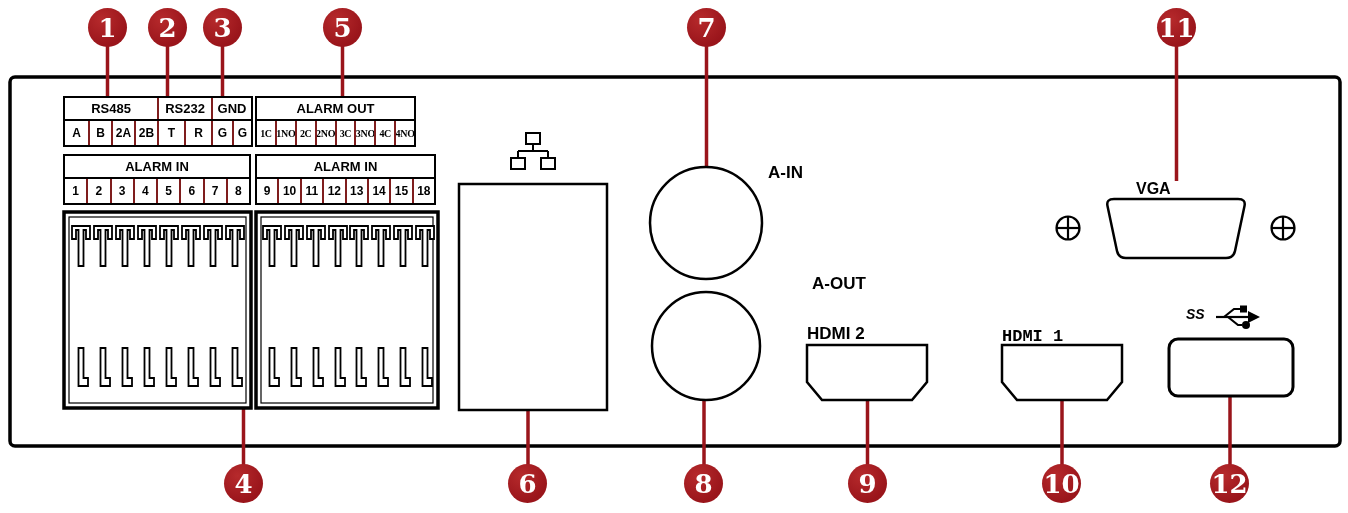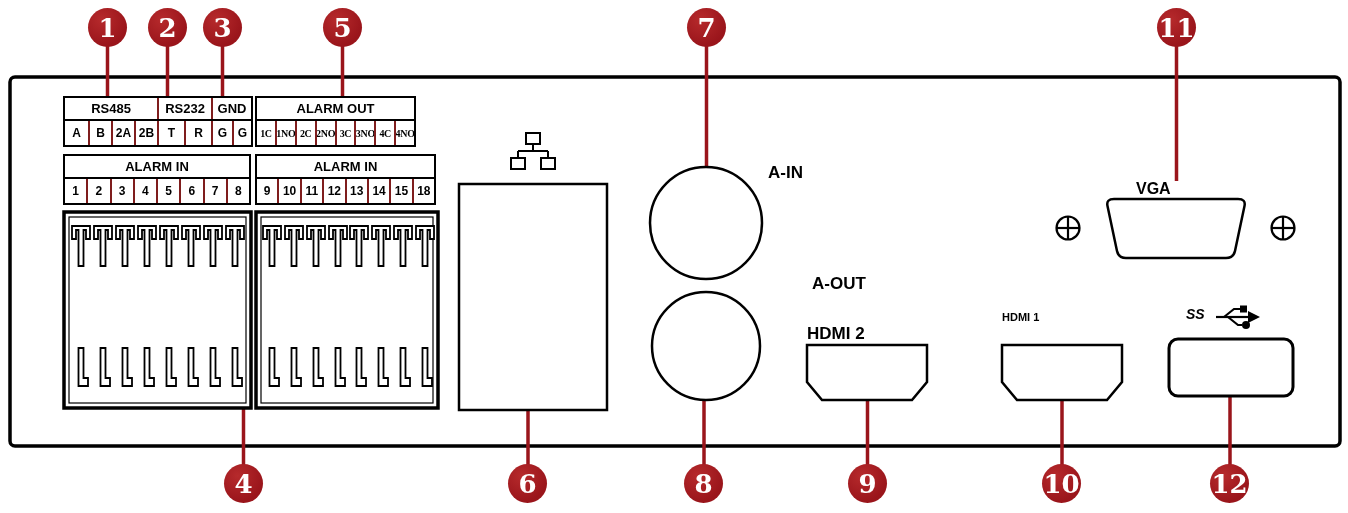--- a/index.html
+++ b/index.html
@@ -213,21 +213,21 @@
       <div class="tc wfx">13</div>
       <div class="tc wfx">14</div>
       <div class="tc wfx">15</div>
       <div class="tc wfx">18</div>
     </div>
   </div>
 
   <div class="lbl" style="left:768px; top:163px; font-size:17px;">A-IN</div>
   <div class="lbl" style="left:812px; top:274px; font-size:17px;">A-OUT</div>
   <div class="lbl center" style="left:807px; top:311px; width:120px; font-size:17px;margin-top:13px;">HDMI 2</div>
-  <div class="lbl center" style="left:1002px; top:311px; width:120px; font-size:11px;">HDMI 1</div>
+  <div class="lbl center" style="left:1002px; top:327px; width:120px; font-size:17px;font-family:Liberation Mono, monospace;">HDMI 1</div>
   <div class="lbl center" style="left:1136px; top:180px; width:81px; font-size:16px;">VGA</div>
   <div class="lbl" style="left:1186px; top:306px; font-size:14px; font-style:italic;">SS</div>
 
   <div class="callout" style="left:88px;   top:8px;">1</div>
   <div class="callout" style="left:148px;  top:8px;">2</div>
   <div class="callout" style="left:203px;  top:8px;">3</div>
   <div class="callout" style="left:323px;  top:8px;">5</div>
   <div class="callout" style="left:687px;  top:8px;">7</div>
   <div class="callout" style="left:1157px; top:8px;">11</div>
   <div class="callout" style="left:224px;  top:464px;">4</div>

